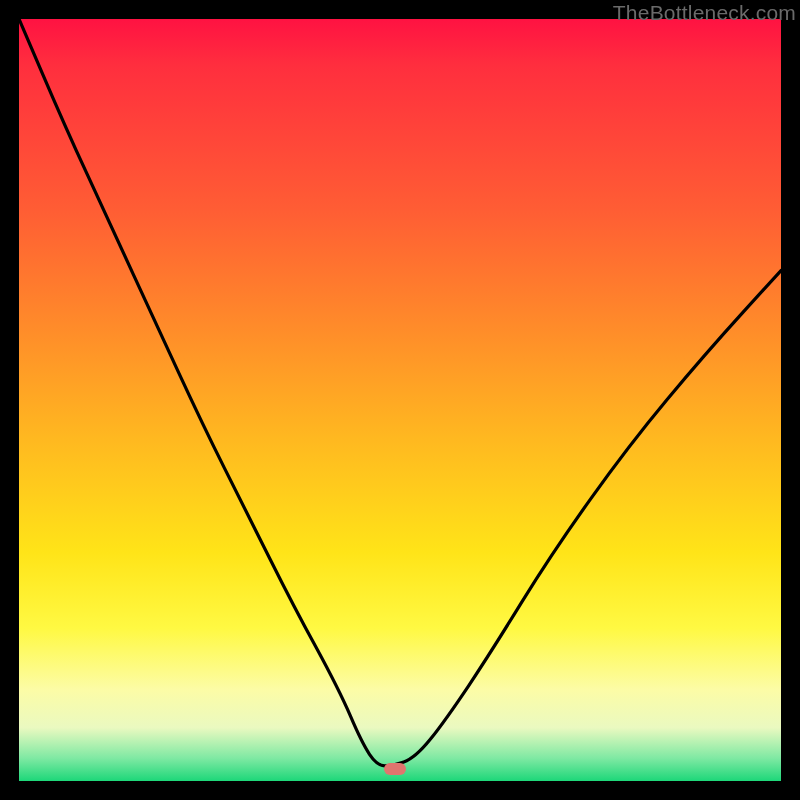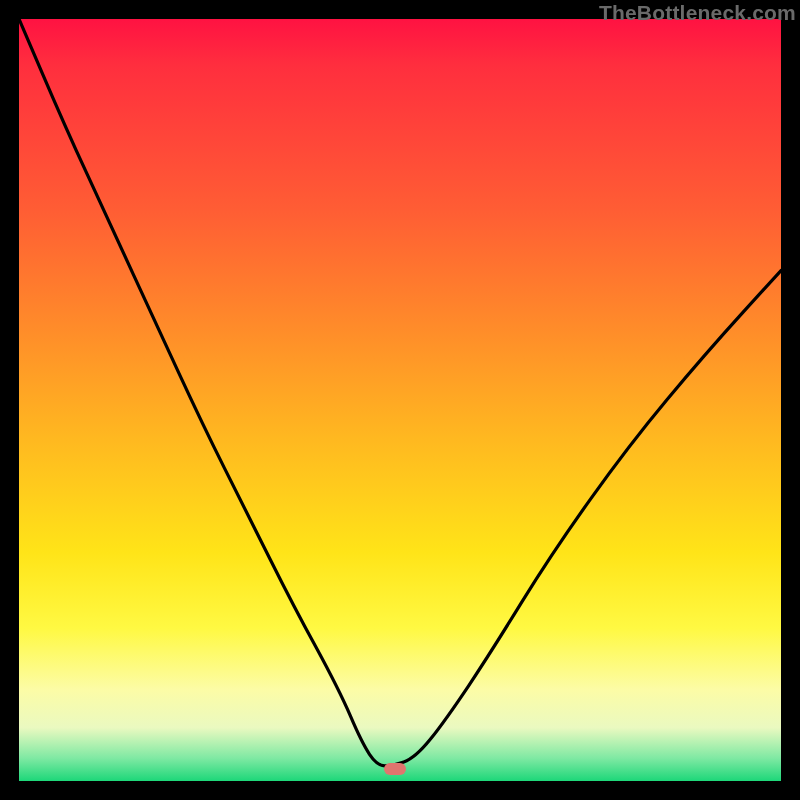--- a/index.html
+++ b/index.html
@@ -54,21 +54,21 @@
     border-radius: 6px;
     background: #e0756e;
     transform: translate(-50%, -50%);
   }
   .watermark {
     position: absolute;
     top: 1px;
     right: 4px;
     color: #6a6a6a;
     font-size: 21px;
-    font-weight: 700;
+    font-weight: 400;
     letter-spacing: 0.2px;
     user-select: none;
   }
 </style>
 </head>
 <body>
 
 <div class="frame">
 
   <div class="plot">

